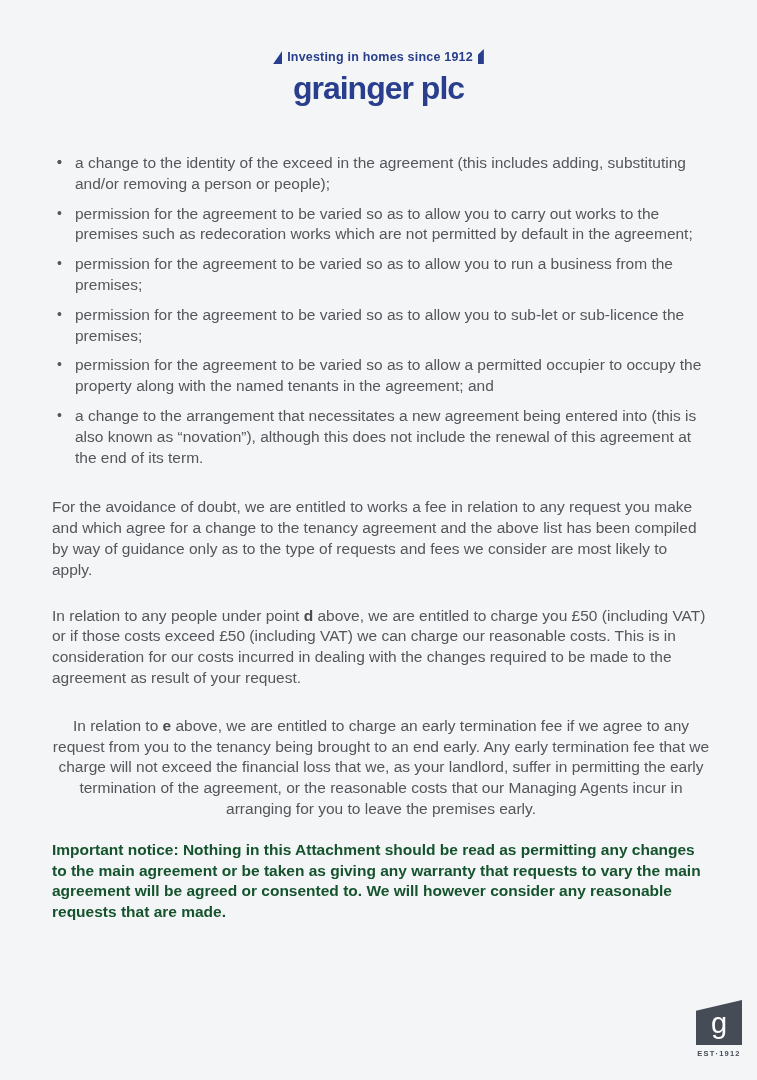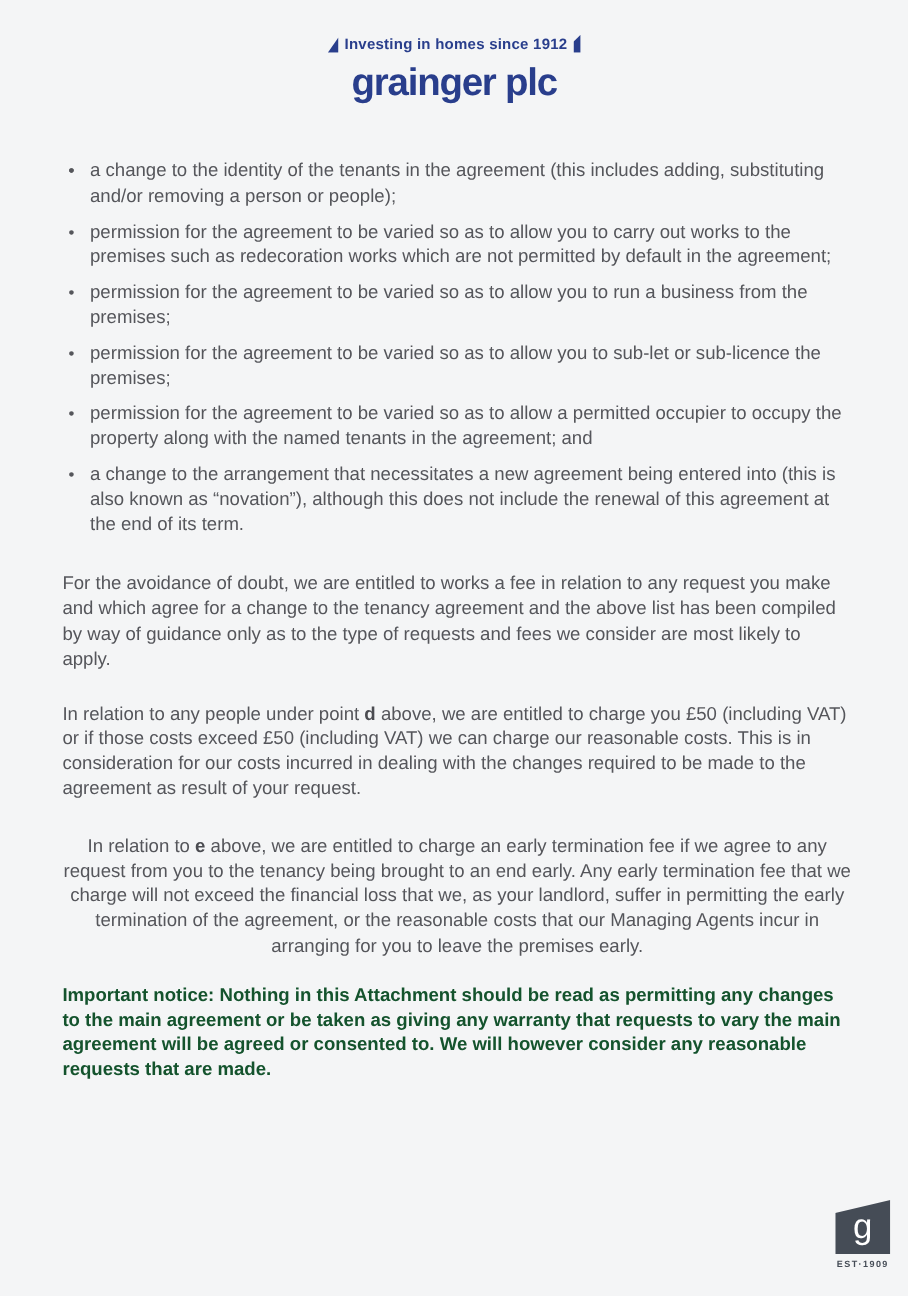--- a/index.html
+++ b/index.html
@@ -6,21 +6,21 @@
   .page {
     position:relative;
     width:757px; height:1080px;
     margin:0 auto;
     background:#f4f5f6;
     font-family:"Liberation Sans", sans-serif;
     color:#55565b;
     overflow:hidden;
   }
   
-  .logo { padding-top:28px; text-align:center; }
+  .logo { padding-top:48px; text-align:center; }
   .tagline-row {
     display:flex; justify-content:center; align-items:flex-end;
     gap:5px; height:16px;
   }
   .flag-left {
     width:9px; height:13px; background:#293e8c;
     clip-path:polygon(0 100%, 100% 0, 100% 100%);
   }
   .tagline {
     font-size:12.5px; font-weight:bold; color:#293e8c;
@@ -72,21 +72,21 @@
       <span class="tagline">Investing in homes since 1912</span>
       <span class="flag-right"></span>
     </div>
     <div class="wordmark">grainger plc</div>
   </header>
 
   <div class="content">
 
     <ul class="bullet-list">
       <li><span class="dot">•</span></li>
-      <li><span class="dot">•</span><span>a change to the identity of the tenants in the agreement (this includes adding, substituting and/or removing a person or people);</span></li>
+      <li><span class="dot">•</span><span>a change to the identity of the exceed in the agreement (this includes adding, substituting and/or removing a person or people);</span></li>
       <li><span class="dot">•</span><span>permission for the agreement to be varied so as to allow you to carry out works to the premises such as redecoration works which are not permitted by default in the agreement;</span></li>
       <li><span class="dot">•</span><span>permission for the agreement to be varied so as to allow you to run a business from the premises;</span></li>
       <li><span class="dot">•</span><span>permission for the agreement to be varied so as to allow you to sub-let or sub-licence the premises;</span></li>
       <li><span class="dot">•</span><span>permission for the agreement to be varied so as to allow a permitted occupier to occupy the property along with the named tenants in the agreement; and</span></li>
       <li><span class="dot">•</span><span>a change to the arrangement that necessitates a new agreement being entered into (this is also known as “novation”), although this does not include the renewal of this agreement at the end of its term.</span></li>
     </ul>
 
     <p class="para mt-29">For the avoidance of doubt, we are entitled to works a fee in relation to any request you make and which agree for a change to the tenancy agreement and the above list has been compiled by way of guidance only as to the type of requests and fees we consider are most likely to apply.</p>
 
     <p class="para"><span>In relation to any people under point </span><b>d</b><span> above, we are entitled to charge you £50 (including VAT) or if those costs exceed £50 (including VAT) we can charge our reasonable costs. This is in consideration for our costs incurred in dealing with the changes required to be made to the agreement as result of your request.</span></p>
@@ -94,16 +94,16 @@
     <p class="para mt-27"><span>In relation to </span><b>e</b><span> above, we are entitled to charge an early termination fee if we agree to any request from you to the tenancy being brought to an end early. Any early termination fee that we charge will not exceed the financial loss that we, as your landlord, suffer in permitting the early termination of the agreement, or the reasonable costs that our Managing Agents incur in arranging for you to leave the premises early.</span></p>
 
     <p class="para important mt-20">Important notice: Nothing in this Attachment should be read as permitting any changes to the main agreement or be taken as giving any warranty that requests to vary the main agreement will be agreed or consented to. We will however consider any reasonable requests that are made.</p>
 
   </div>
 
   <div class="emblem">
     <div class="house">
       <span class="g">g</span>
     </div>
-    <div class="est">EST·1909</div>
+    <div class="est">EST·1912</div>
   </div>
 
 </div>
 
 </body></html>

